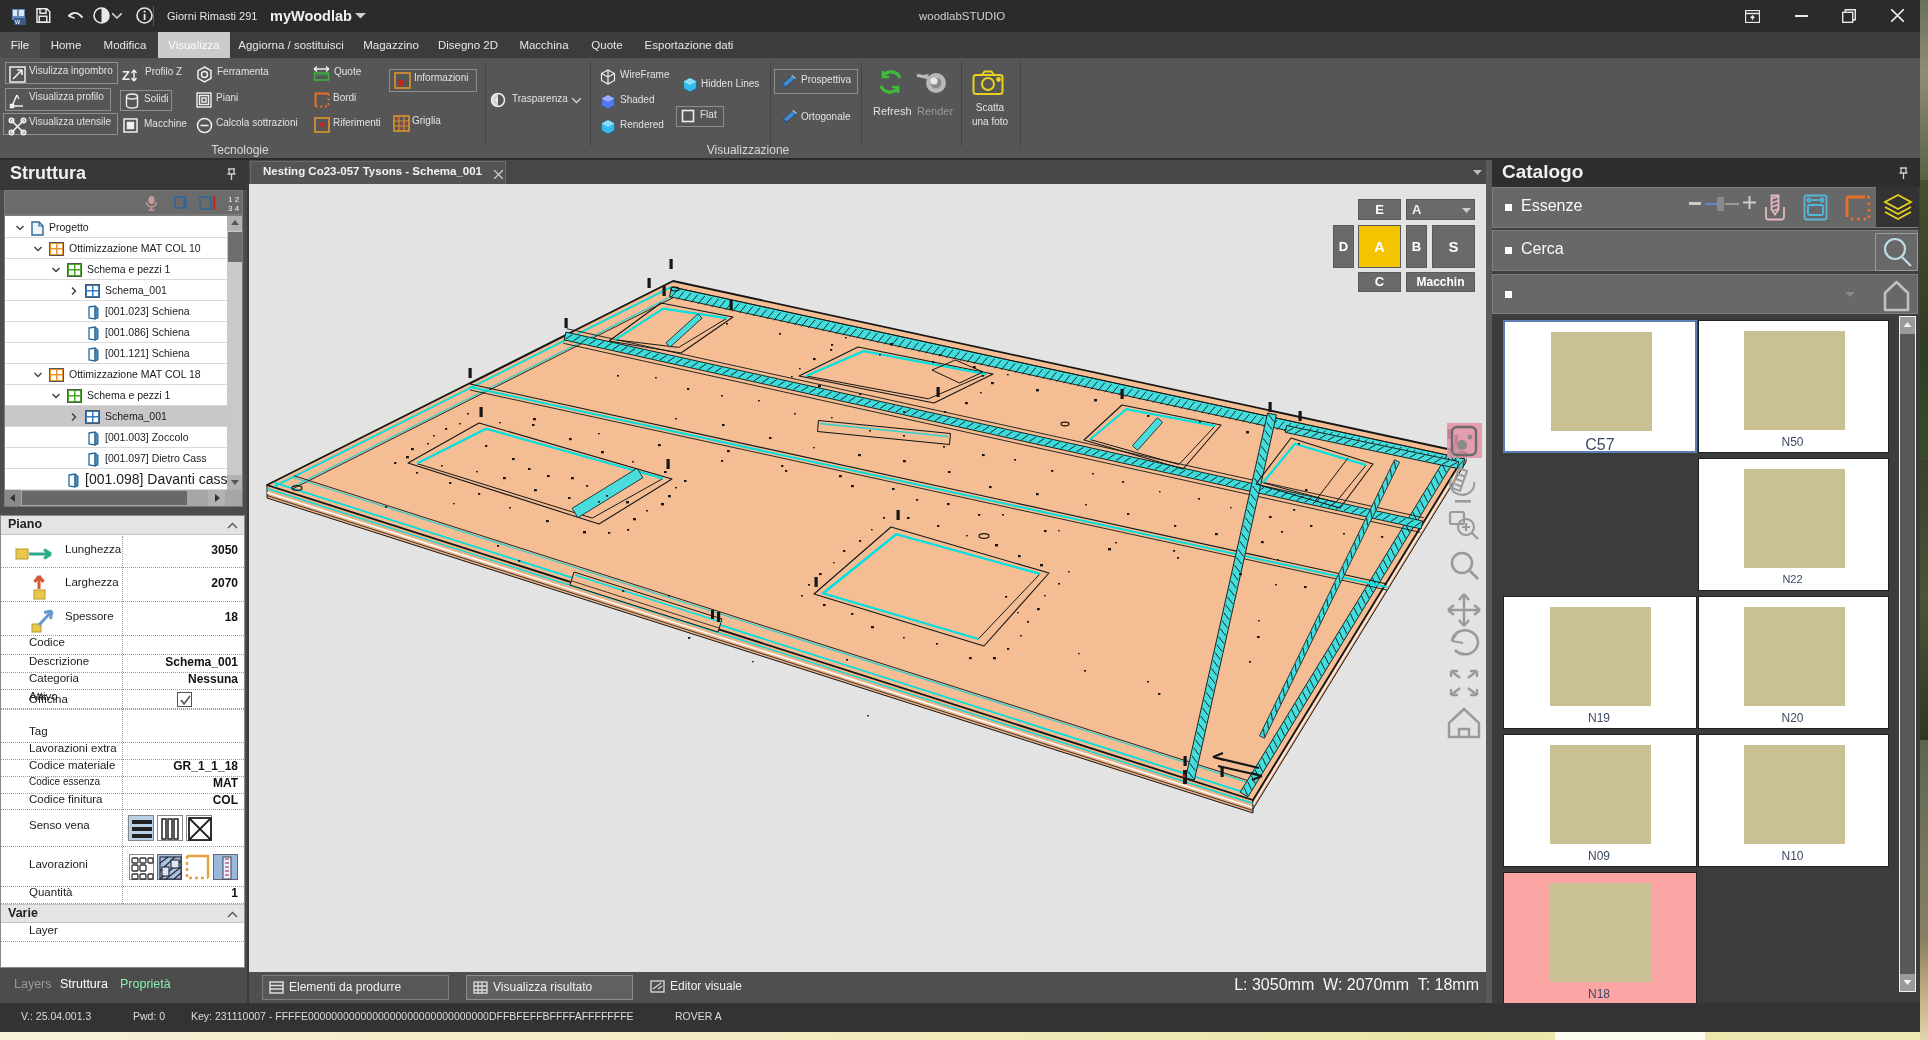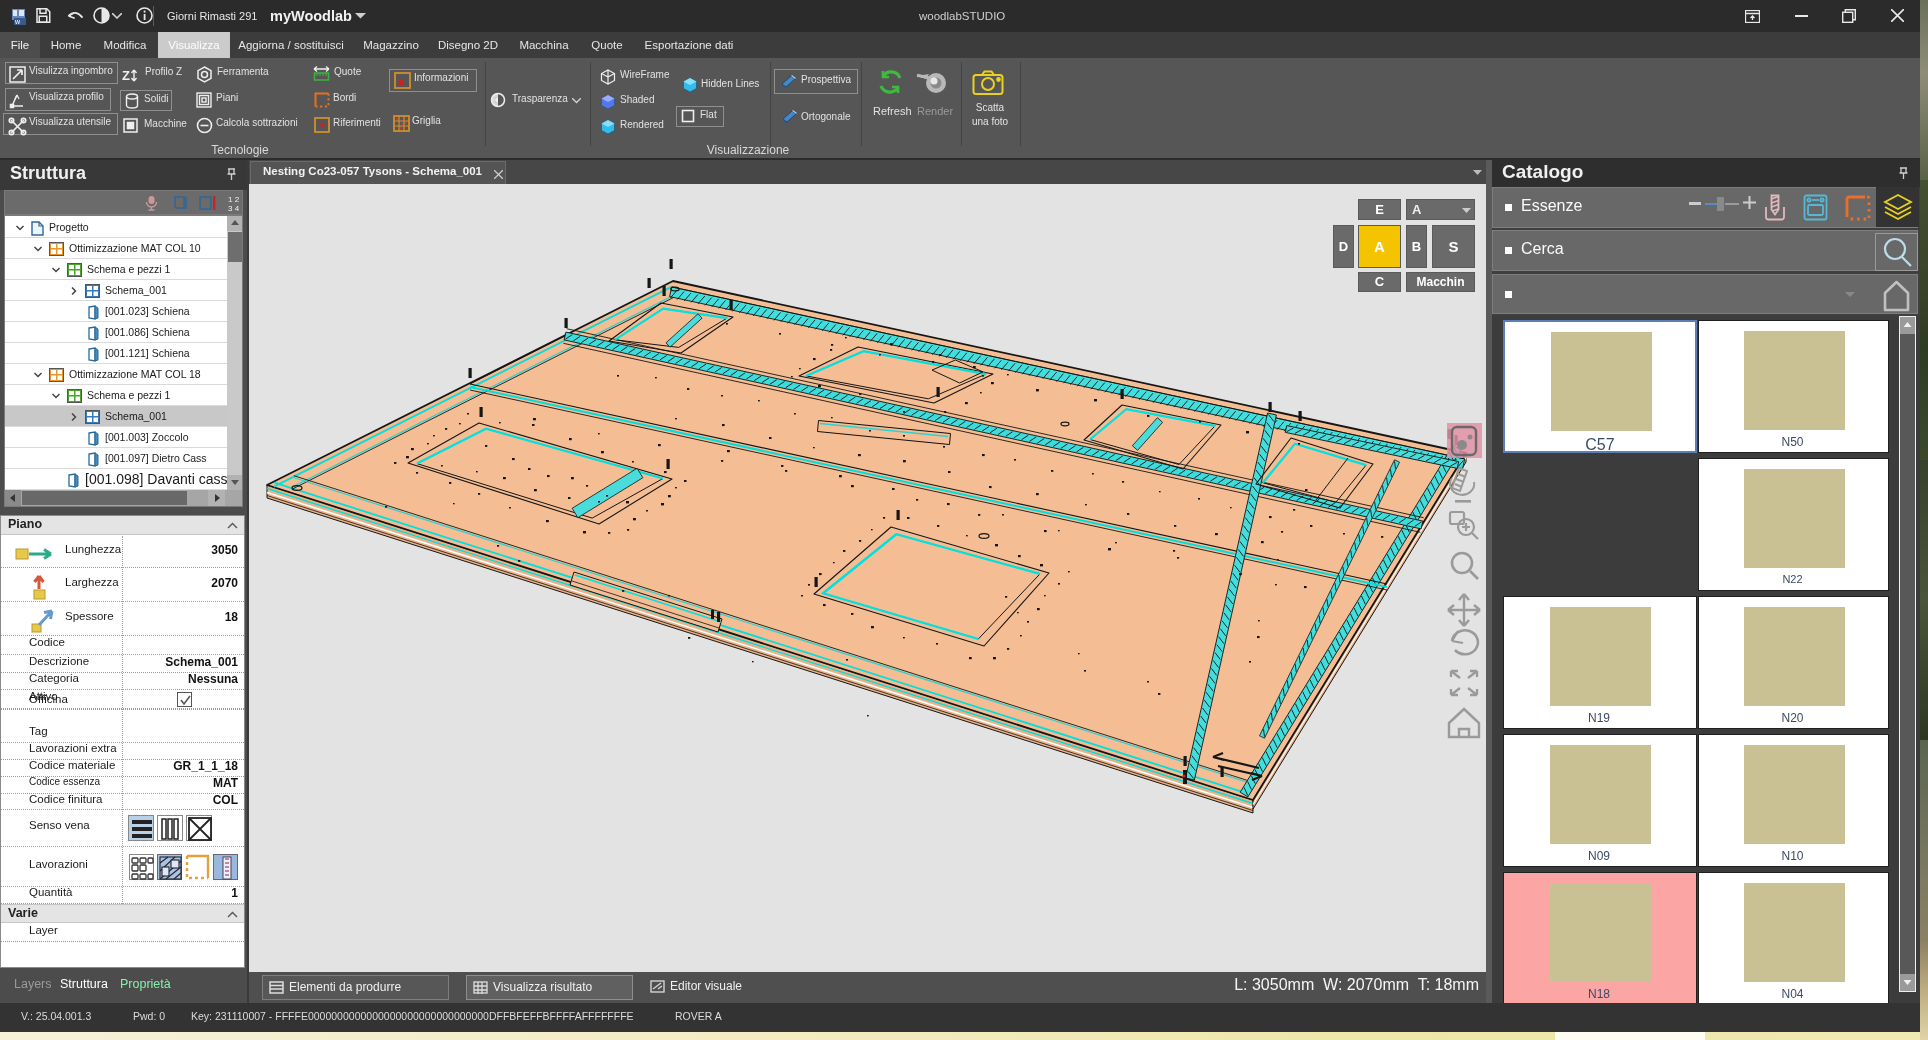--- a/index.html
+++ b/index.html
@@ -1341,24 +1341,20 @@
           <span class="abs" style="left:0;top:114px;width:190px;text-align:center;font-size:12px;color:#3c4a64">N09</span>
         </div>
 <div class="abs" style="left:208px;top:418px;width:191px;height:133px;background:#fff;border:1px solid #1f1f1f">
           <span class="abs" style="left:45px;top:10px;width:101px;height:99px;background:#c9c094"></span>
           <span class="abs" style="left:0;top:114px;width:187px;text-align:center;font-size:12px;color:#3c4a64">N10</span>
         </div>
 <div class="abs" style="left:13px;top:556px;width:194px;height:133px;background:#fca5a5;border:1px solid #1f1f1f">
           <span class="abs" style="left:46px;top:10px;width:101px;height:99px;background:#c9c094"></span>
           <span class="abs" style="left:0;top:114px;width:190px;text-align:center;font-size:12px;color:#3c4a64">N18</span>
         </div>
-<div class="abs" style="left:208px;top:556px;width:191px;height:133px;background:#fff;border:1px solid #1f1f1f">
-          <span class="abs" style="left:45px;top:10px;width:101px;height:99px;background:#c9c094"></span>
-          <span class="abs" style="left:0;top:114px;width:187px;text-align:center;font-size:12px;color:#3c4a64">N04</span>
-        </div>
 <div class="abs" style="left:409px;top:0px;width:17px;height:676px;background:#585858;border:1px solid #f0f0f0">
           <div class="abs" style="left:0px;top:0px;width:15px;height:17px;background:#9a9a9a"><svg width="15" height="17">
               <path d="M3.5 10 L7.5 5 L11.5 10 Z" fill="#f0f0f0"></path>
             </svg></div>
           <div class="abs" style="left:0px;top:657px;width:15px;height:17px;background:#9a9a9a"><svg width="15" height="17">
               <path d="M3.5 6 L7.5 11 L11.5 6 Z" fill="#f0f0f0"></path>
             </svg></div>
         </div>
 </div>
 </div>

